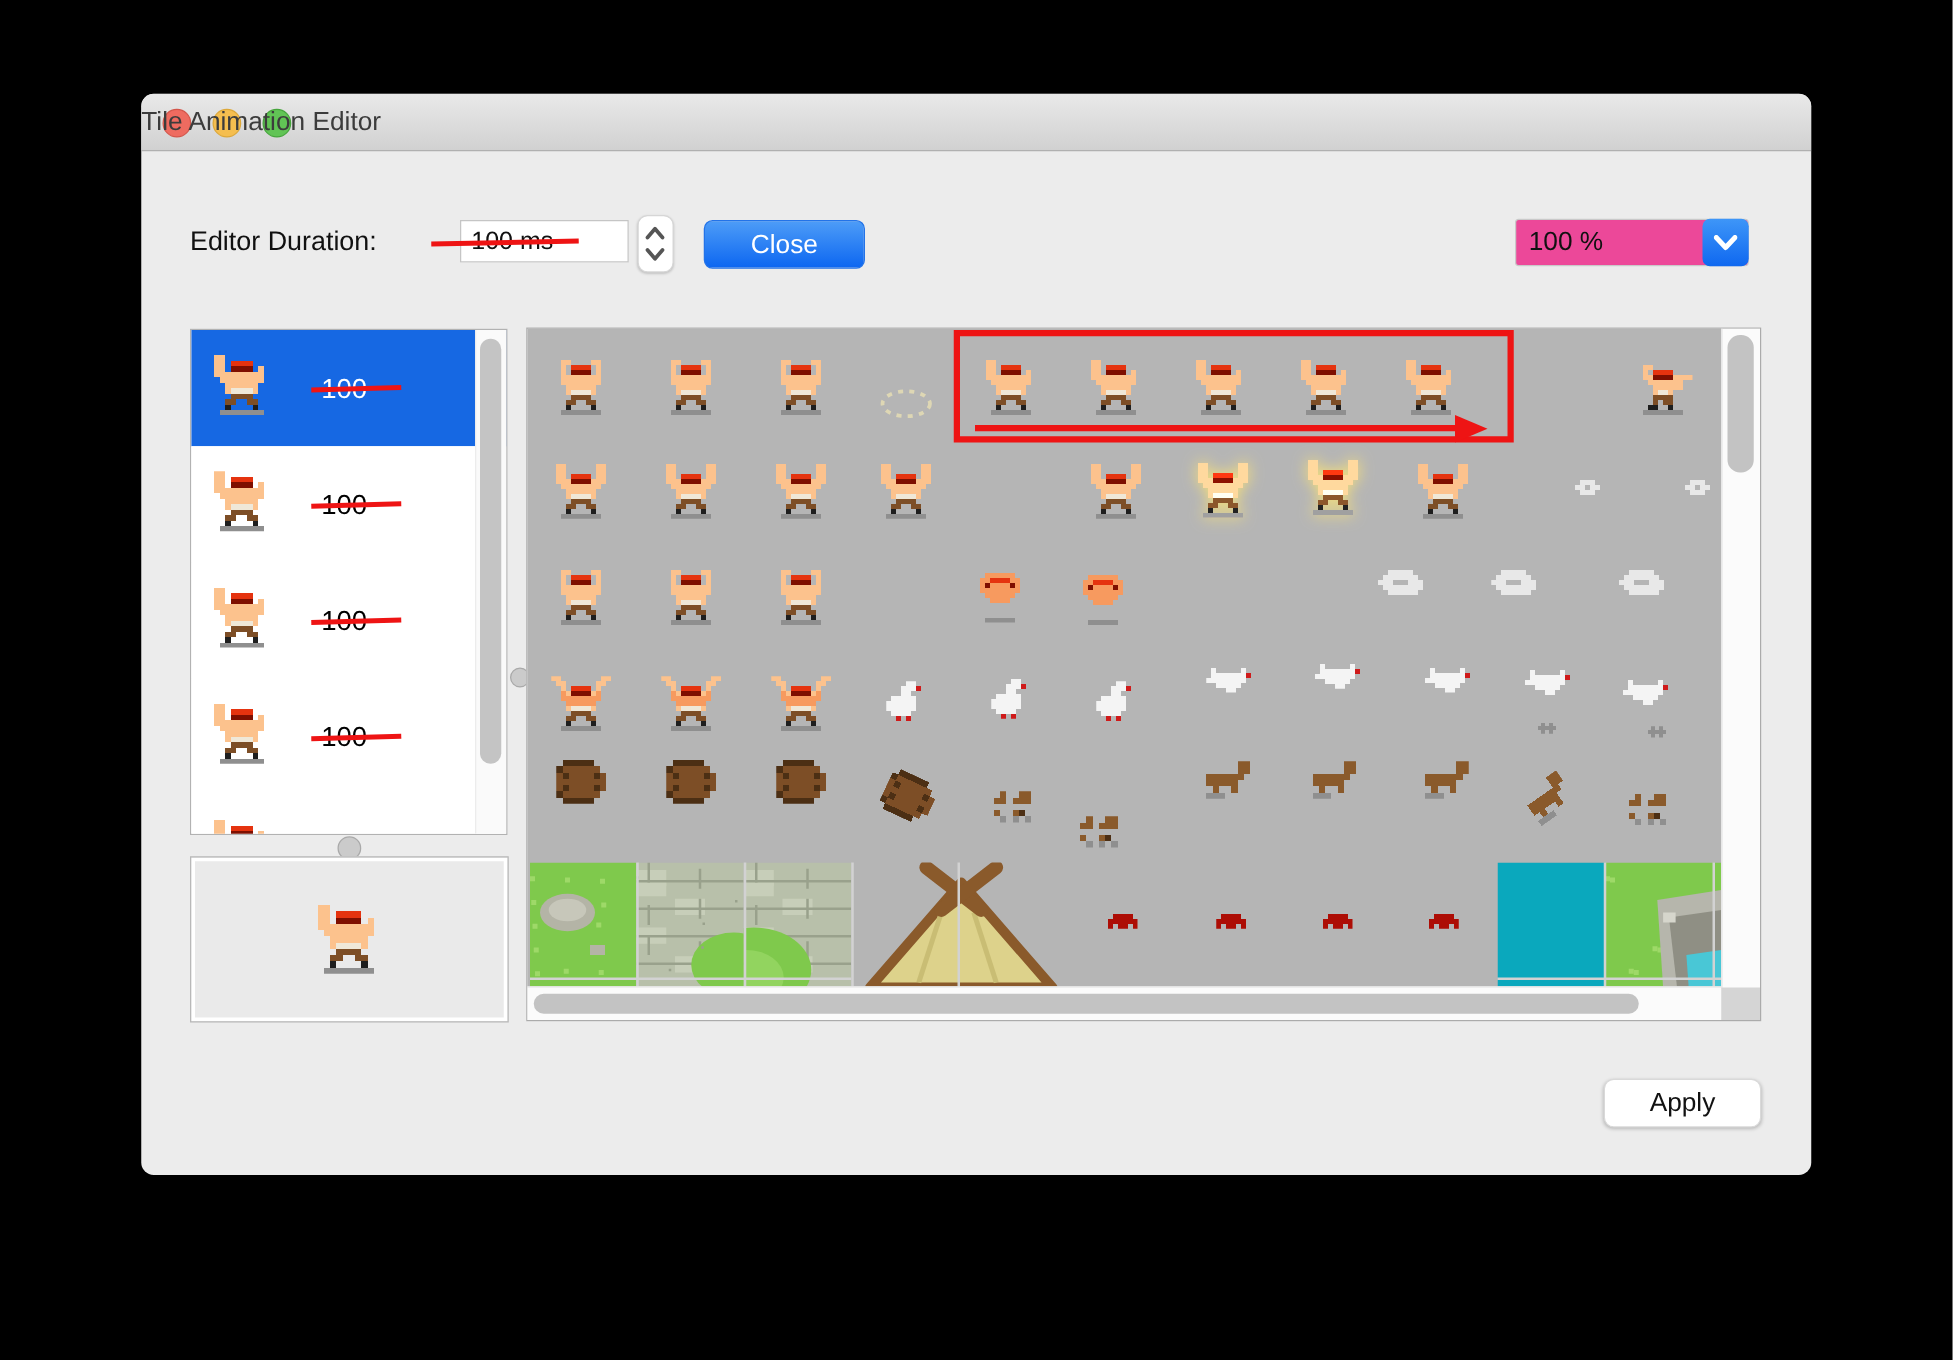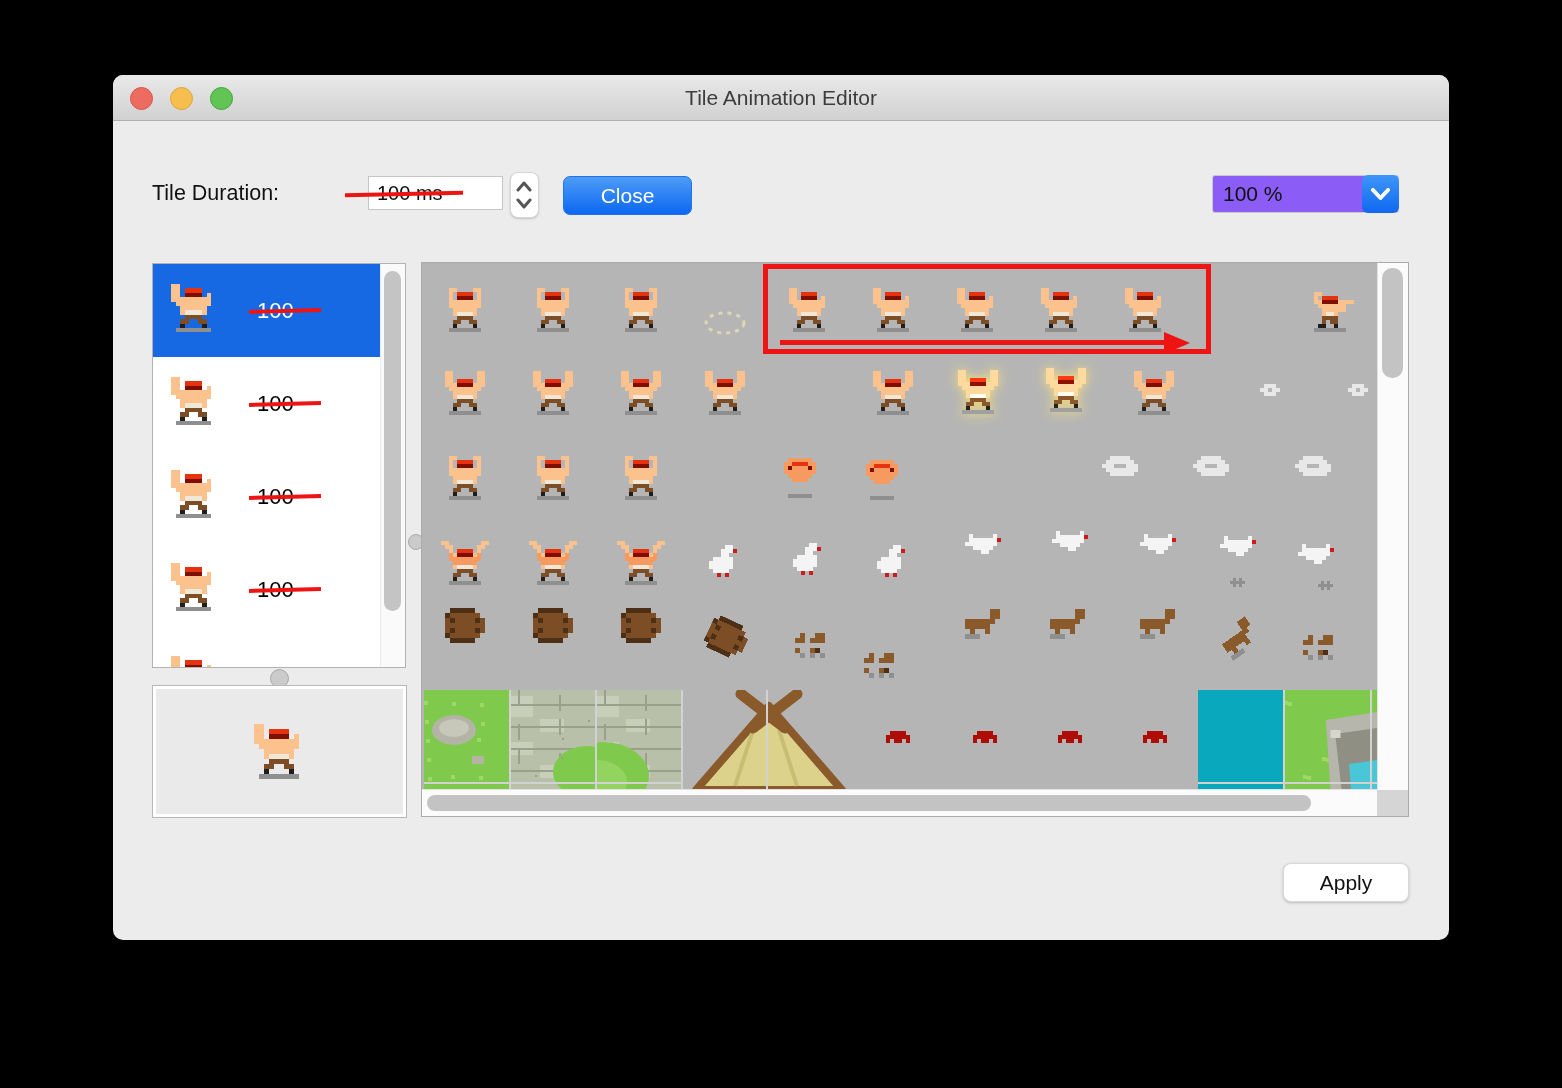--- a/index.html
+++ b/index.html
@@ -2,38 +2,38 @@
 <html><head>
 <meta charset="utf-8">
 <style>
   html,body{margin:0;padding:0}
   body{width:1562px;height:1088px;background:#000;position:relative;overflow:hidden;
        font-family:"Liberation Sans",sans-serif;-webkit-font-smoothing:antialiased}
   .window{position:absolute;left:113px;top:75px;width:1336px;height:865px;background:#ececec;
           border-radius:10px;box-shadow:0 30px 80px rgba(0,0,0,.65);overflow:hidden}
   .titlebar{position:absolute;left:0;top:0;right:0;height:45px;
             background:linear-gradient(#e9e9e9,#d1d1d1);border-bottom:1px solid #b0b0b0}
-  .title{position:absolute;left:0;right:0;top:0;height:45px;line-height:45px;text-align:center;
+  .title{position:absolute;left:0;right:0;top:0;height:45px;line-height:45px;
          font-size:21px;color:#3c3c3c;font-weight:500}
   .light{position:absolute;top:12px;width:21px;height:21px;border-radius:50%}
   .light.red{left:17px;background:#ee6b60;border:1px solid #d4564b}
   .light.yellow{left:57px;background:#f5be4f;border:1px solid #dda839}
   .light.green{left:97px;background:#61c455;border:1px solid #46a53c}
 
   .fd-label{position:absolute;left:39px;top:106px;font-size:21.5px;color:#111}
   .fd-input{position:absolute;left:255px;top:101px;width:135px;height:34px;box-sizing:border-box;
             background:#fff;border:1px solid #c5c5c5;font-size:20px;padding:0 8px;
             font-family:"Liberation Sans",sans-serif;color:#111}
   .stepper{position:absolute;left:397px;top:97px;width:27px;height:44px;background:#fff;
            border:1px solid #d6d6d6;border-radius:8px;box-shadow:0 1px 2px rgba(0,0,0,.18)}
   .stepper svg{position:absolute;left:5px}
   .apply-btn{position:absolute;left:450px;top:101px;width:127px;height:37px;border-radius:7px;
              background:linear-gradient(#4d9cf7,#0d67f1);color:#fff;font-size:21px;text-align:center;
              line-height:37px;border:1px solid #2373e8}
-  .zoom-combo{position:absolute;left:1099px;top:100px;width:187px;height:38px;background:#8b5cf6;
+  .zoom-combo{position:absolute;left:1099px;top:100px;width:187px;height:38px;background:#ec4899;
               border:1px solid #c9c9c9;border-radius:3px;box-sizing:border-box}
   .zoom-value{position:absolute;left:10px;top:0;height:36px;line-height:36px;font-size:21px;color:#111}
   .zoom-btn{position:absolute;right:-1px;top:-1px;width:37px;height:38px;border-radius:6px;
             background:linear-gradient(#3e96f8,#0f68f0)}
   .zoom-btn svg{position:absolute;left:9px;top:13px}
 
   .frame-list{position:absolute;left:39px;top:188px;width:254px;height:405px;background:#fff;
               border:1px solid #b2b2b2;box-sizing:border-box;overflow:hidden}
   .fitem{position:relative;height:93px;background:#fff}
   .fitem.sel{background:#1668e3}
@@ -82,21 +82,21 @@
 
 <div class="window">
 
   <div class="titlebar">
     <span class="light red"></span>
     <span class="light yellow"></span>
     <span class="light green"></span>
     <div class="title">Tile Animation Editor</div>
   </div>
 
-  <div class="fd-label">Tile Duration:</div>
+  <div class="fd-label">Editor Duration:</div>
   <input class="fd-input" value="100 ms" style="">
   <div class="input-strike"></div>
 
   <div class="stepper">
     <svg style="top:8px" width="16" height="11" viewBox="0 0 16 11">
       <polyline points="2,9 8,2 14,9" fill="none" stroke="#555" stroke-width="3" stroke-linecap="round" stroke-linejoin="round"></polyline>
       </svg>
     <svg style="top:25px" width="16" height="11" viewBox="0 0 16 11">
       <polyline points="2,2 8,9 14,2" fill="none" stroke="#555" stroke-width="3" stroke-linecap="round" stroke-linejoin="round"></polyline>
       </svg>

